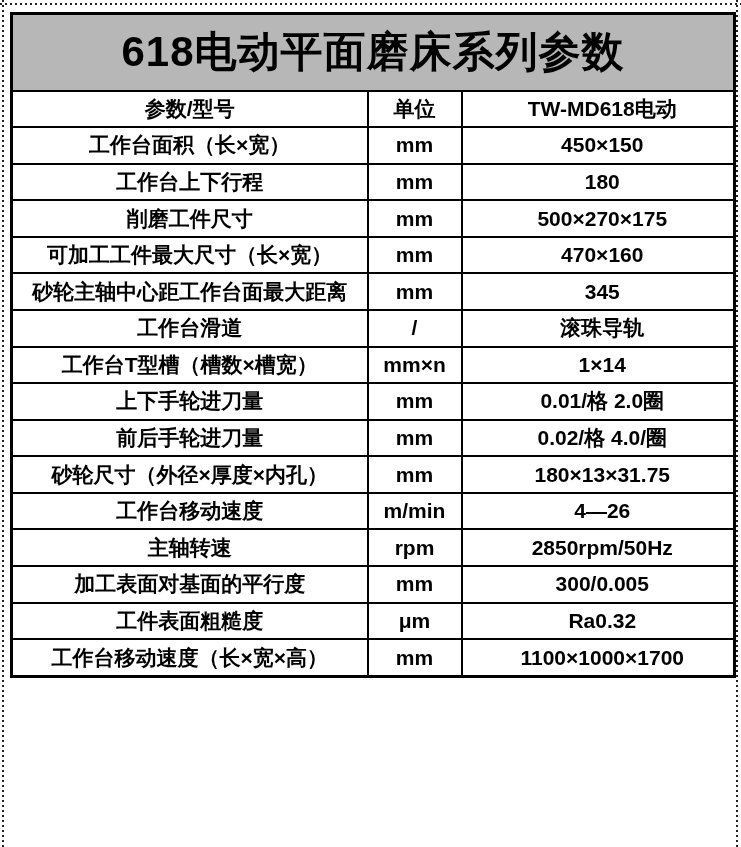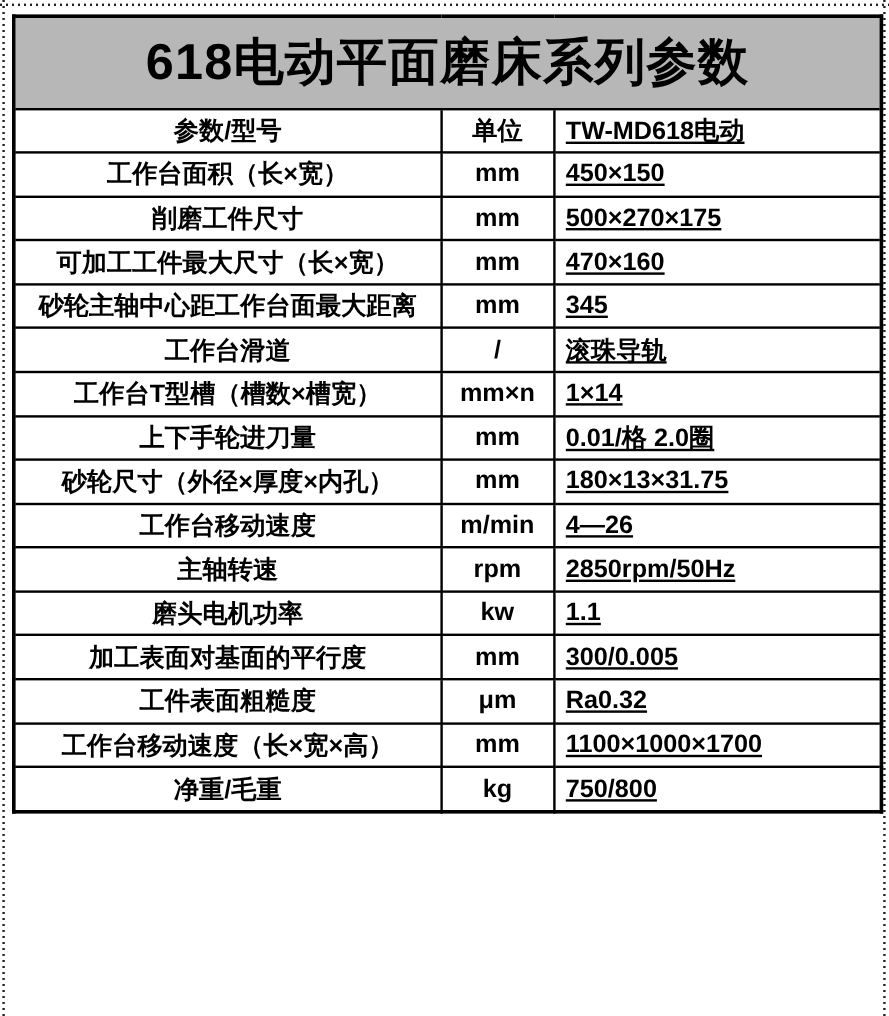--- a/index.html
+++ b/index.html
@@ -38,21 +38,21 @@
   }
   tr.title-row{height:77px;}
   td.title-cell{
     background:#b7b7b7;
     font-size:42px;
     text-align:center;
     letter-spacing:1px;
   }
   td.param{text-align:center;}
   td.unit{text-align:center;}
-  td.value{text-align:left;padding-left:9px;text-decoration:underline;}
+  td.value{text-align:center;padding-left:9px;}
 </style>
 </head>
 <body>
 
 <div class="guide-h"></div>
 <div class="guide-v left"></div>
 <div class="guide-v right"></div>
 
 <table class="spec">
   <colgroup>
@@ -66,20 +66,25 @@
     </tr>
     <tr>
       <td class="param">参数/型号</td>
       <td class="unit">单位</td>
       <td class="value">TW-MD618电动</td>
     </tr>
       <tr>
         <td class="param">工作台面积（长×宽）</td>
         <td class="unit">mm</td>
         <td class="value">450×150</td>
+      </tr>
+      <tr>
+        <td class="param">工作台上下行程</td>
+        <td class="unit">mm</td>
+        <td class="value">180</td>
       </tr>
       <tr>
         <td class="param">削磨工件尺寸</td>
         <td class="unit">mm</td>
         <td class="value">500×270×175</td>
       </tr>
       <tr>
         <td class="param">可加工工件最大尺寸（长×宽）</td>
         <td class="unit">mm</td>
         <td class="value">470×160</td>
@@ -98,53 +103,48 @@
         <td class="param">工作台T型槽（槽数×槽宽）</td>
         <td class="unit">mm×n</td>
         <td class="value">1×14</td>
       </tr>
       <tr>
         <td class="param">上下手轮进刀量</td>
         <td class="unit">mm</td>
         <td class="value">0.01/格 2.0圈</td>
       </tr>
       <tr>
+        <td class="param">前后手轮进刀量</td>
+        <td class="unit">mm</td>
+        <td class="value">0.02/格 4.0/圈</td>
+      </tr>
+      <tr>
         <td class="param">砂轮尺寸（外径×厚度×内孔）</td>
         <td class="unit">mm</td>
         <td class="value">180×13×31.75</td>
       </tr>
       <tr>
         <td class="param">工作台移动速度</td>
         <td class="unit">m/min</td>
         <td class="value">4—26</td>
       </tr>
       <tr>
         <td class="param">主轴转速</td>
         <td class="unit">rpm</td>
         <td class="value">2850rpm/50Hz</td>
-      </tr>
-      <tr>
-        <td class="param">磨头电机功率</td>
-        <td class="unit">kw</td>
-        <td class="value">1.1</td>
       </tr>
       <tr>
         <td class="param">加工表面对基面的平行度</td>
         <td class="unit">mm</td>
         <td class="value">300/0.005</td>
       </tr>
       <tr>
         <td class="param">工件表面粗糙度</td>
         <td class="unit">μm</td>
         <td class="value">Ra0.32</td>
       </tr>
       <tr>
         <td class="param">工作台移动速度（长×宽×高）</td>
         <td class="unit">mm</td>
         <td class="value">1100×1000×1700</td>
       </tr>
-      <tr>
-        <td class="param">净重/毛重</td>
-        <td class="unit">kg</td>
-        <td class="value">750/800</td>
-      </tr>
     </tbody>
 </table>
 
 </body></html>

